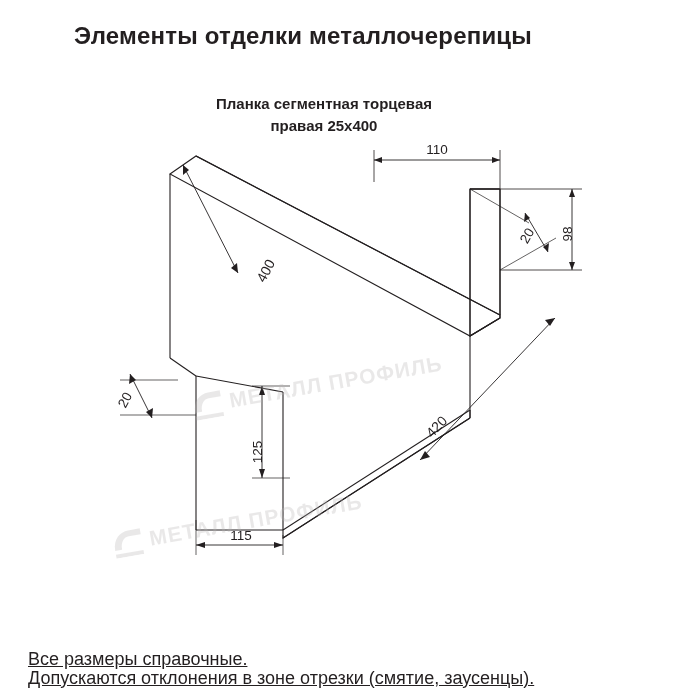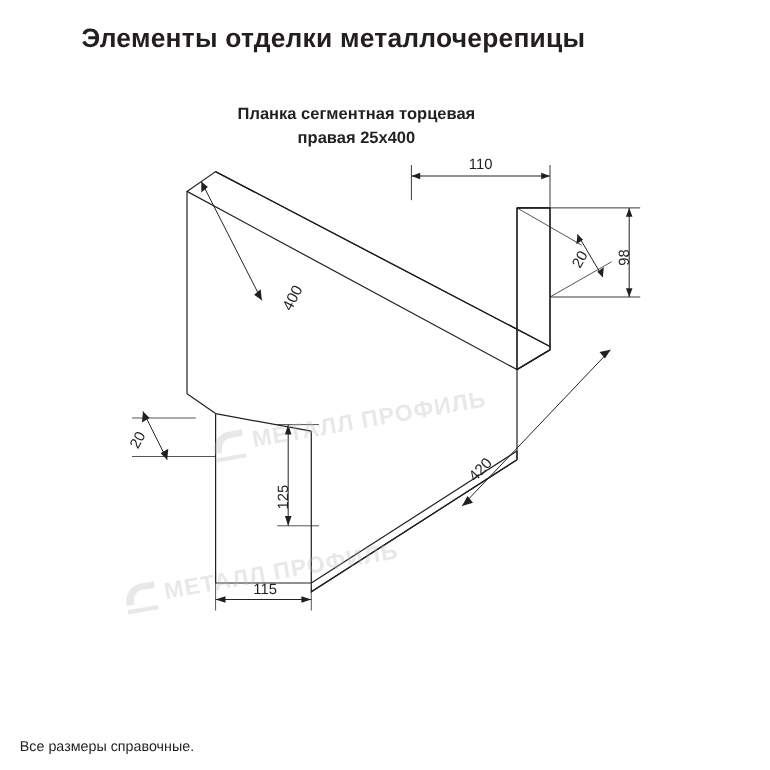--- a/index.html
+++ b/index.html
@@ -44,24 +44,25 @@
   }
   .drawing {
     position: absolute;
     top: 130px;
     left: 0;
     width: 573px;
     height: 460px;
   }
   .notes {
     position: absolute;
-    left: 18px;
+    left: 28px;
     bottom: 12px;
-    font-size: 13px;
+    font-size: 18px;
     line-height: 19px;
+    text-decoration: underline;
   }
   .notes div {
     white-space: nowrap;
   }
   .wm {
     position: absolute;
     opacity: 0.30;
     pointer-events: none;
     user-select: none;
   }
@@ -219,15 +220,16 @@
       <svg class="wm-mark" viewBox="0 0 32 30">
         <path d="M2 22 C2 10, 10 4, 18 4 L30 4 L30 10 L18 10 C13 10, 9 14, 9 22 Z" fill="#b9b6b6"></path>
         <path d="M2 26 L30 26 L30 30 L2 30 Z" fill="#b9b6b6"></path>
       </svg>
       <span class="wm-text">МЕТАЛЛ ПРОФИЛЬ</span>
     </div>
   </div>
 
   <div class="notes">
     <div>Все размеры справочные.</div>
+    <div>Допускаются отклонения в зоне отрезки (смятие, заусенцы).</div>
   </div>
 
 </div>
 
 </body></html>

